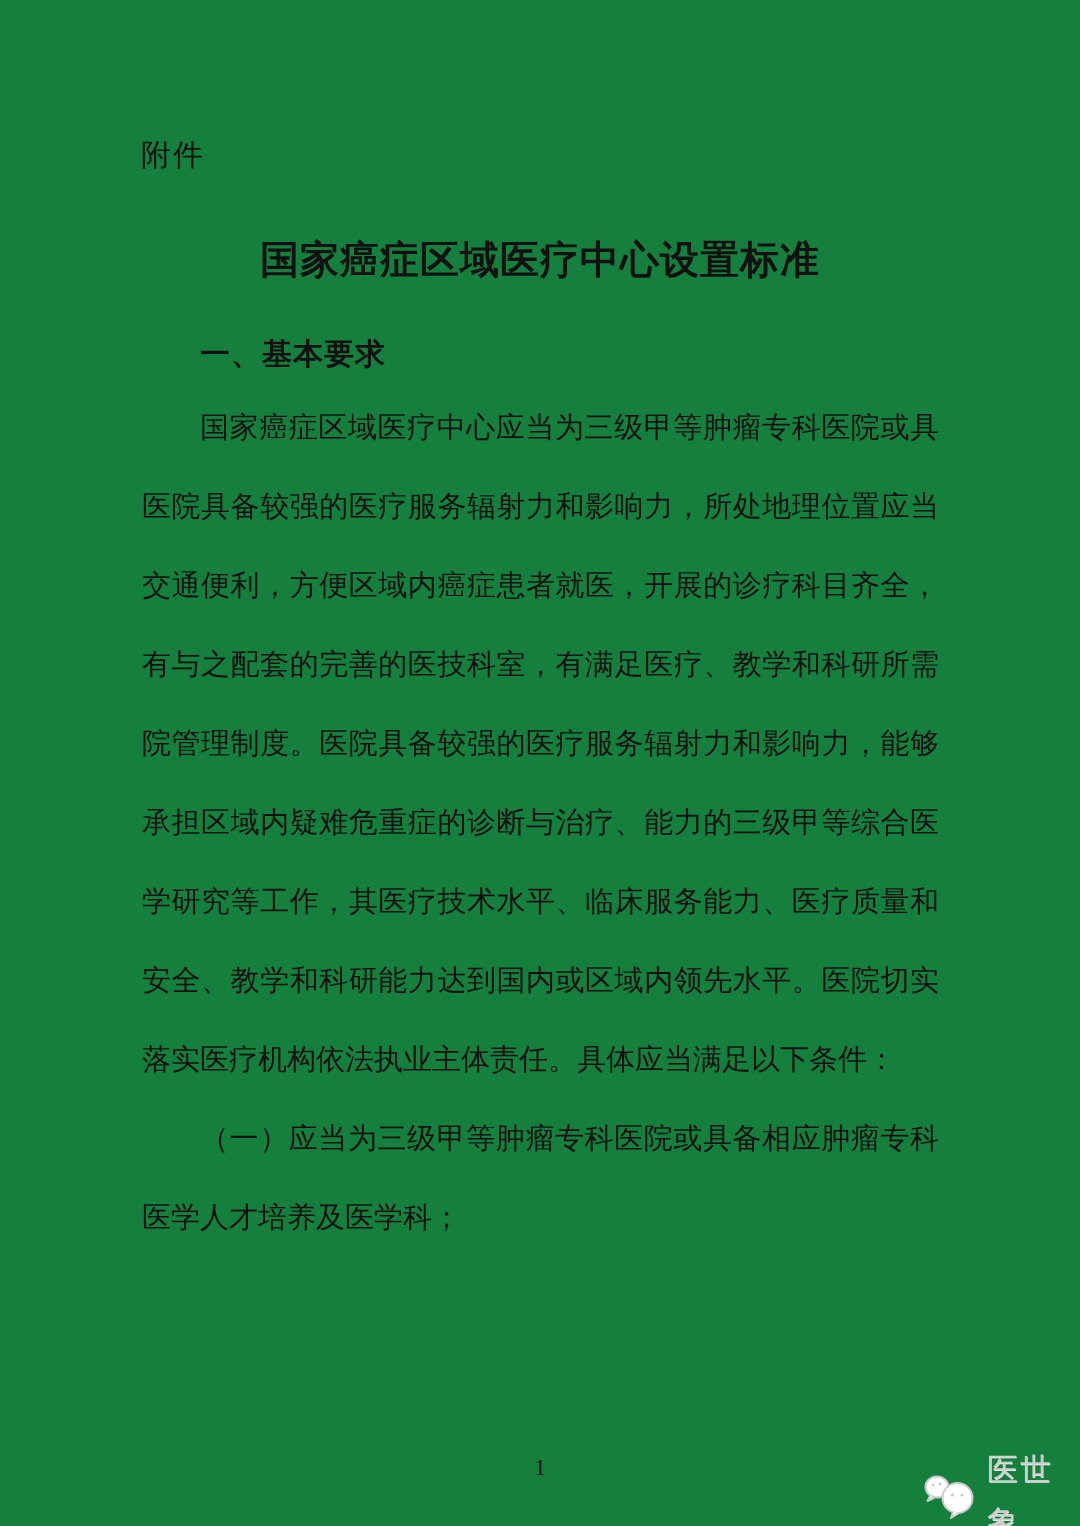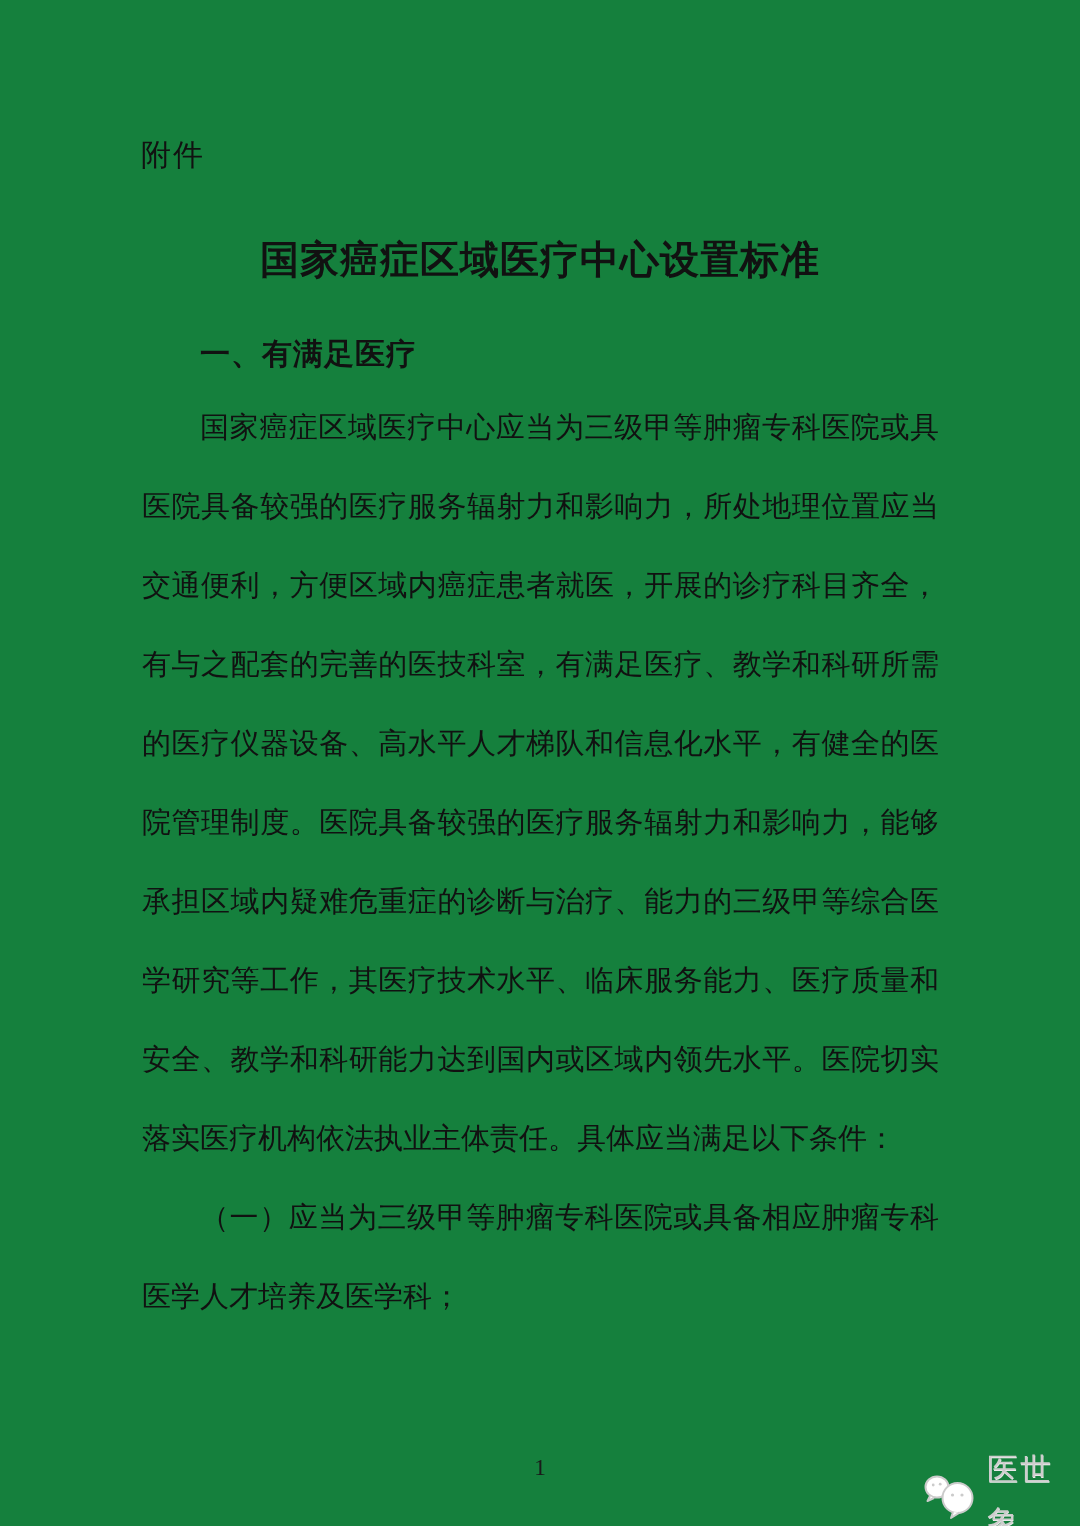--- a/index.html
+++ b/index.html
@@ -100,28 +100,27 @@
 </style>
 </head>
 <body>
 
 <div class="page">
 
   <div class="attachment">附件</div>
 
   <div class="doc-title">国家癌症区域医疗中心设置标准</div>
 
-  <div class="section-heading">一、有满足医疗</div>
+  <div class="section-heading">一、基本要求</div>
 
   <div class="body-text">
     <div class="body-line indent">国家癌症区域医疗中心应当为三级甲等肿瘤专科医院或具</div>
     <div class="body-line">医院具备较强的医疗服务辐射力和影响力，所处地理位置应当</div>
     <div class="body-line">交通便利，方便区域内癌症患者就医，开展的诊疗科目齐全，</div>
     <div class="body-line">有与之配套的完善的医技科室，有满足医疗、教学和科研所需</div>
-    <div class="body-line">的医疗仪器设备、高水平人才梯队和信息化水平，有健全的医</div>
     <div class="body-line">院管理制度。医院具备较强的医疗服务辐射力和影响力，能够</div>
     <div class="body-line">承担区域内疑难危重症的诊断与治疗、能力的三级甲等综合医院</div>
     <div class="body-line">学研究等工作，其医疗技术水平、临床服务能力、医疗质量和</div>
     <div class="body-line">安全、教学和科研能力达到国内或区域内领先水平。医院切实</div>
     <div class="body-line para-end">落实医疗机构依法执业主体责任。具体应当满足以下条件：</div>
     <div class="body-line indent">（一）应当为三级甲等肿瘤专科医院或具备相应肿瘤专科</div>
     <div class="body-line para-end">医学人才培养及医学科；</div>
   </div>
 
   <div class="page-number">1</div>

